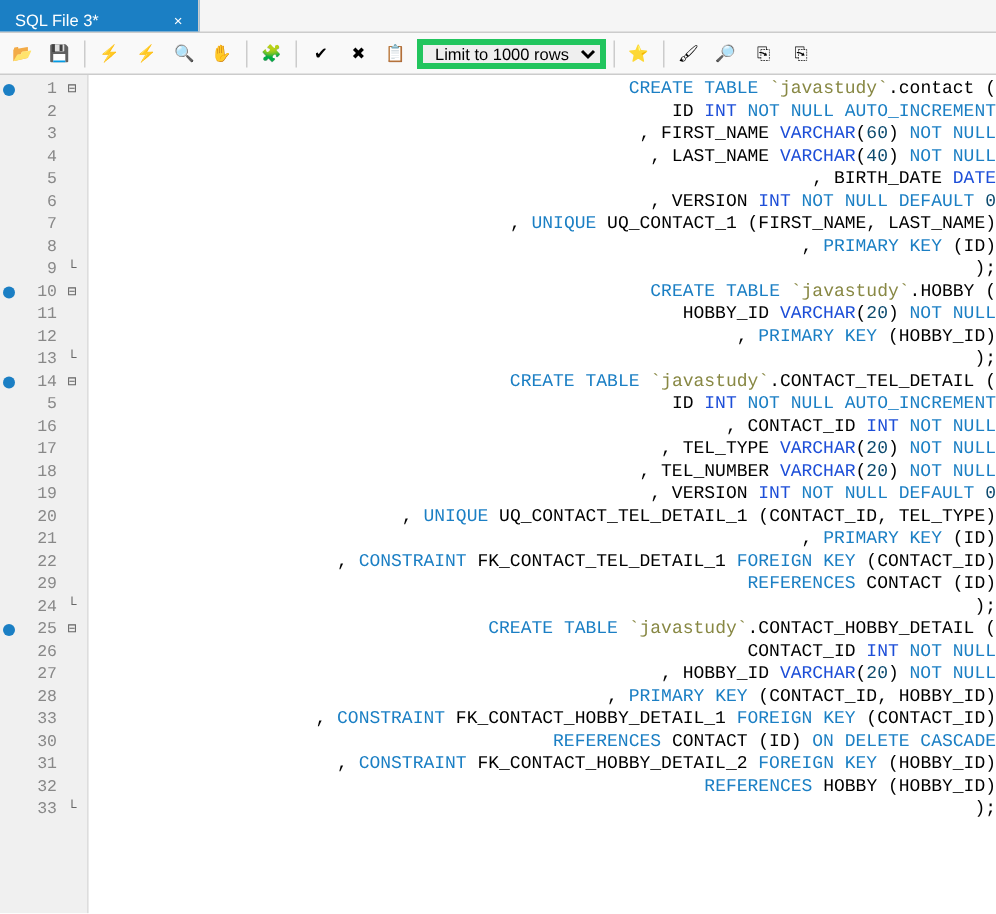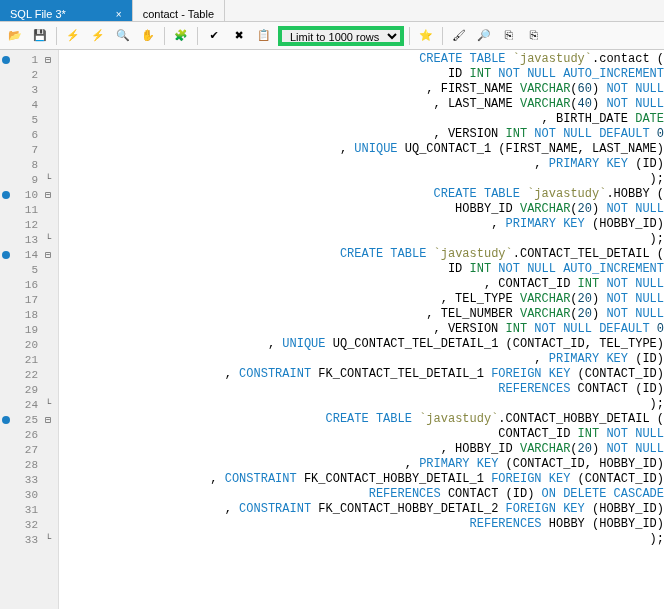--- a/index.html
+++ b/index.html
@@ -15,35 +15,32 @@
   .editor { display: flex; height: calc(609px - 50px); overflow: auto; }
   .gutter { background: #f0f0f0; border-right: 1px solid #ddd; padding-top: 2px; user-select: none; }
   .gutter-row { display: flex; align-items: center; height: 15px; padding: 0 4px 0 2px; }
   .bp { width: 8px; height: 8px; border-radius: 50%; margin-right: 4px; visibility: hidden; }
   .bp.on { visibility: visible; background: #1b7fc4; }
   .ln { width: 24px; text-align: right; color: #888; font-size: 11px; }
   .fold { width: 12px; text-align: center; color: #666; font-size: 10px; margin-left: 4px; }
   .code { padding-top: 2px; padding-left: 4px; flex: 1; white-space: pre; }
   .code-line { height: 15px; line-height: 15px; text-align: right; }
   .kw { color: #1b7fc4; }
-  .dt { color: #15803d; }
+  .dt { color: #1d4ed8; }
   .str { color: #888844; }
   .num { color: #0c4a6e; }
 </style>
 </head>
 <body>
 
 <div class="tabs">
   <div class="tab active">
     <span>SQL File 3*</span>
     <span class="close">×</span>
   </div>
-  <div class="tab">
-    <span>contact - Table</span>
-  </div>
 </div>
 
 <div class="toolbar">
   <div class="tool-btn">
       <span>📂</span>
     </div>
   <div class="tool-btn">
       <span>💾</span>
     </div>
   <div class="tool-sep"></div>

